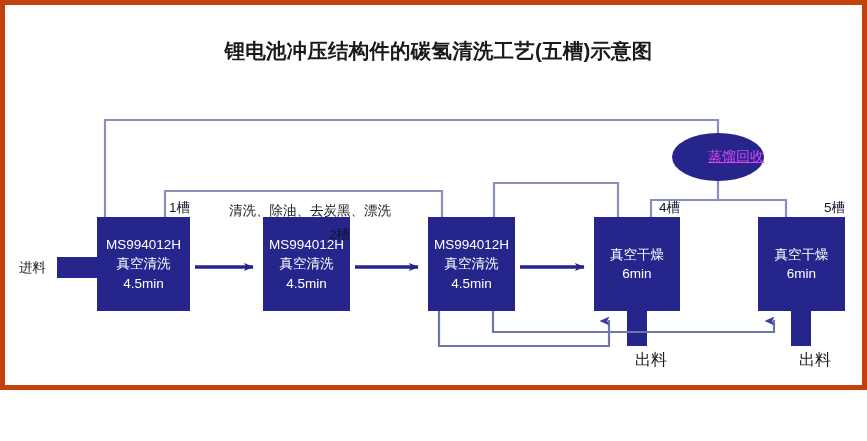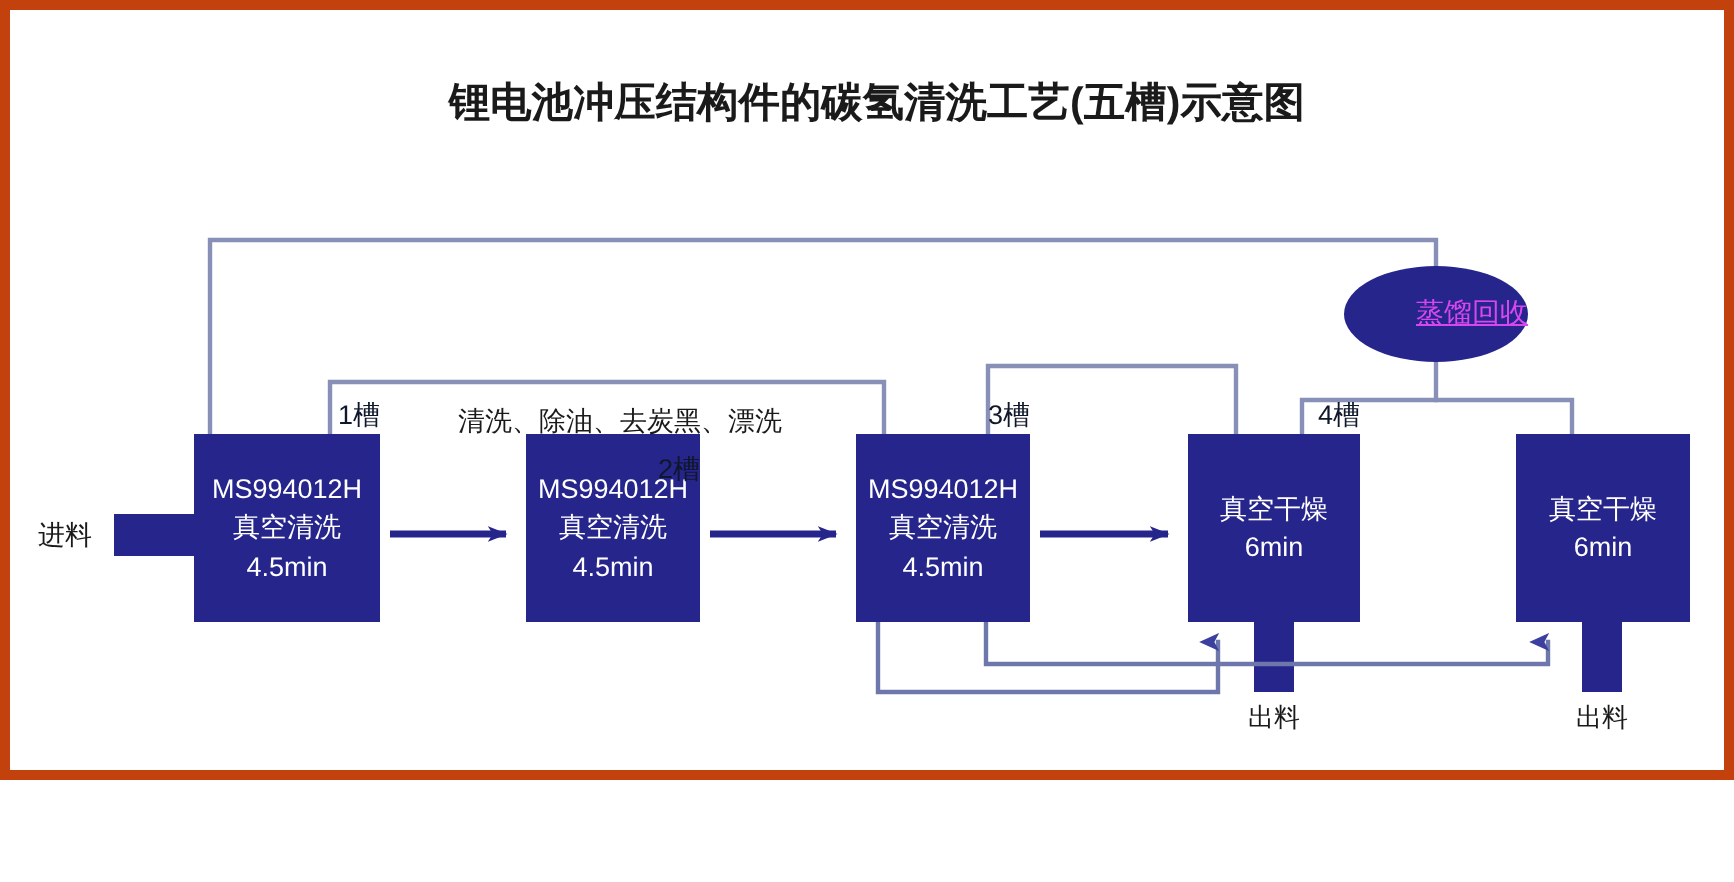--- a/index.html
+++ b/index.html
@@ -72,24 +72,24 @@
   .io-label {
     position: absolute;
     font-size: 13.5px;
     font-weight: normal;
     color: #1a1a1a;
     white-space: nowrap;
     z-index: 4;
   }
   .out-label {
     position: absolute;
-    font-size: 13px;
-    color: #1a1a1a;
-    white-space: nowrap;
-    text-align: center;
+    font-size: 16px;
+    color: #1a1a1a;
+    white-space: nowrap;
+    text-align: right;
     z-index: 4;
   }
   .recycle-node {
     position: absolute;
     width: 92px;
     height: 48px;
     border-radius: 50%;
     background: #26258c;
     color: #d946ef;
     display: flex;
@@ -149,22 +149,22 @@
     <rect x="786" y="305" width="20" height="36" fill="#26258c"></rect>
 
     <g stroke="#6d77ab" stroke-width="2.2" fill="none" stroke-linecap="square">
       <path d="M434,306 L434,341 L604,341 L604,316" marker-end="url(#arrow-up)"></path>
       <path d="M488,306 L488,327 L769,327 L769,316" marker-end="url(#arrow-up)"></path>
     </g>
   </svg>
 
   <div class="tank-label" style="left:92px; top:194px; width:93px;">1槽</div>
   <div class="tank-label" style="left:258px; top:194px; width:87px;margin-top:27px;">2槽</div>
-  <div class="tank-label" style="left:423px; top:194px; width:87px;">3槽</div>
   <div class="tank-label" style="left:589px; top:194px; width:86px;">4槽</div>
+  <div class="tank-label" style="left:753px; top:194px; width:87px;">5槽</div>
 
   <div class="proc-box" style="left:92px; top:212px; width:93px; height:94px;">
     <span class="ln">MS994012H</span>
     <span class="ln">真空清洗</span>
     <span class="ln">4.5min</span>
   </div>
 
   <div class="proc-box" style="left:258px; top:212px; width:87px; height:94px;">
     <span class="ln">MS994012H</span>
     <span class="ln">真空清洗</span>

